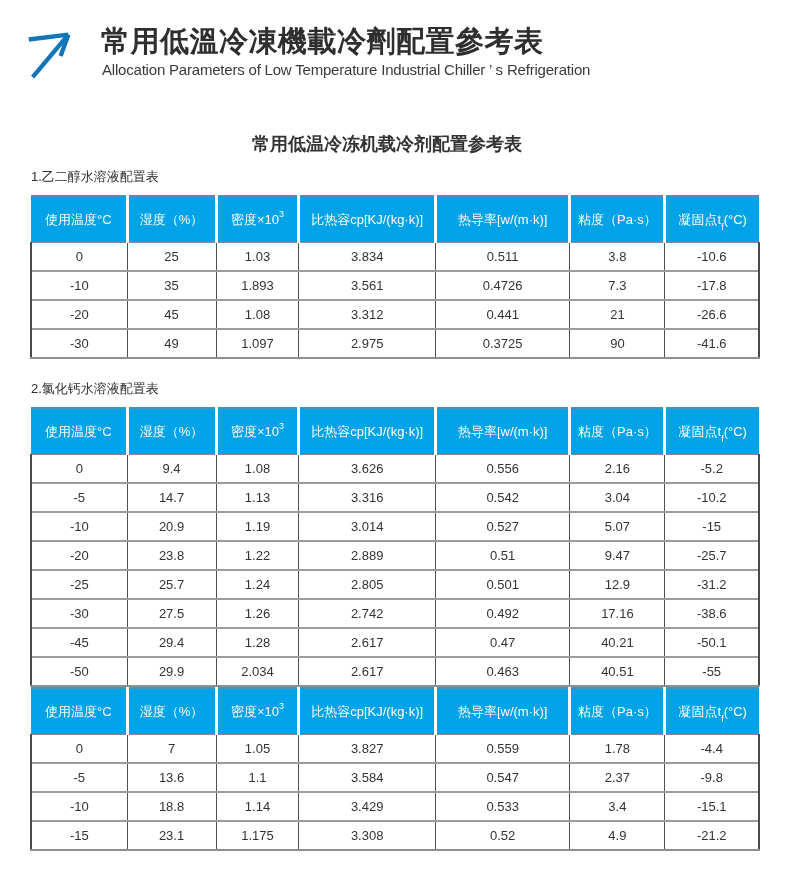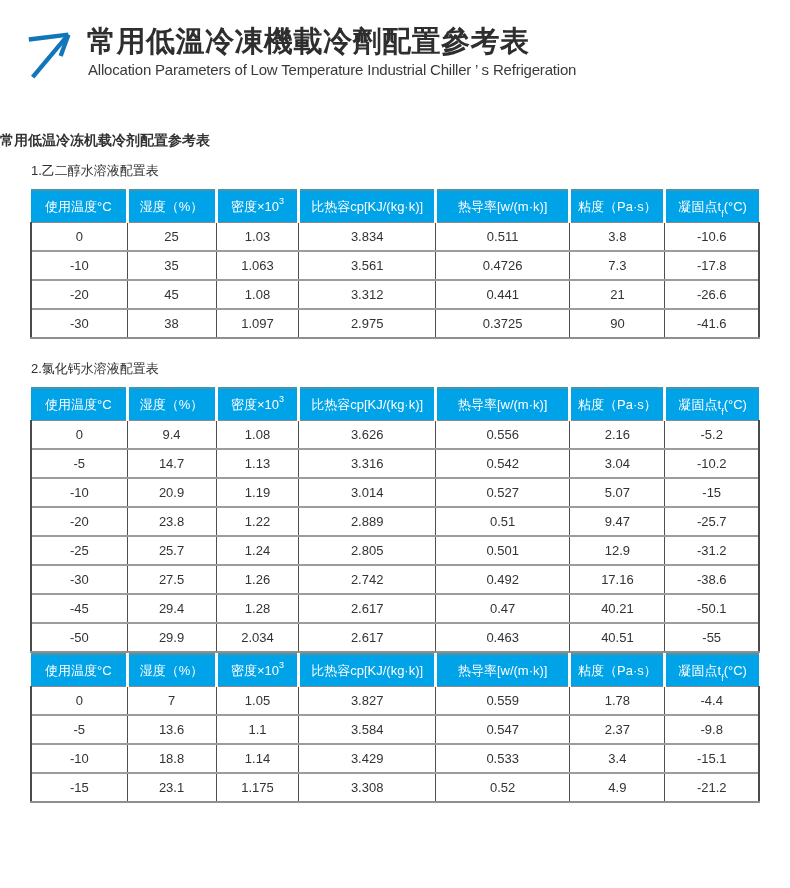--- a/index.html
+++ b/index.html
@@ -13,21 +13,21 @@
     height: 888px;
     background: #ffffff;
     overflow: hidden;
     box-sizing: border-box;
   }
 
   
   .brand {
     display: flex;
     align-items: flex-start;
-    gap: 9px;
+    gap: 23px;
     padding: 26px 0 0 24px;
   }
   .logo { flex: 0 0 auto; }
   .logo svg { width: 54px; height: 54px; display: block; }
   .brand-text { padding-top: 0; }
   .brand-title {
     margin: 0;
     font-size: 29px;
     line-height: 1.1;
     font-weight: 600;
@@ -37,21 +37,22 @@
   .brand-sub {
     margin: 3px 12px 0 1px;
     font-size: 15px;
     color: #3a3a3a;
     letter-spacing: -0.2px;
   }
 
   
   .doc-title {
     margin: 52px 16px 0 0;
-    font-size: 14px;
+    text-align: center;
+    font-size: 18px;
     font-weight: 600;
     color: #333333;
   }
 
   
   #tables { padding: 0 30px; }
   .section-label {
     font-size: 13px;
     color: #2f2f2f;
     margin: 21px 0 9px 1px;
@@ -62,21 +63,21 @@
     width: 730px;
     border-collapse: collapse;
     table-layout: fixed;
   }
   table.data-table th {
     background: #00a2e8;
     color: #ffffff;
     font-size: 13px;
     font-weight: 400;
     height: 31px;
-    padding: 0 2px;
+    padding: 7px 2px;
     text-align: center;
     border-top: 2px solid #4a93a8;
     border-bottom: 1px solid #8a8a8a;
     overflow: hidden;
     white-space: nowrap;
   }
   table.data-table th + th { border-left: 3px solid #ffffff; margin-top: 27px; }
   table.data-table td {
     font-size: 13px;
     color: #333333;
@@ -146,38 +147,38 @@
               <td>25</td>
               <td>1.03</td>
               <td>3.834</td>
               <td>0.511</td>
               <td>3.8</td>
               <td>-10.6</td>
             </tr>
             <tr>
               <td>-10</td>
               <td>35</td>
-              <td>1.063</td>
+              <td>1.893</td>
               <td>3.561</td>
               <td>0.4726</td>
               <td>7.3</td>
               <td>-17.8</td>
             </tr>
             <tr>
               <td>-20</td>
               <td>45</td>
               <td>1.08</td>
               <td>3.312</td>
               <td>0.441</td>
               <td>21</td>
               <td>-26.6</td>
             </tr>
             <tr>
               <td>-30</td>
-              <td>38</td>
+              <td>49</td>
               <td>1.097</td>
               <td>2.975</td>
               <td>0.3725</td>
               <td>90</td>
               <td>-41.6</td>
             </tr>
           </tbody>
         </table>
       </section>
       <section class="table-section">

